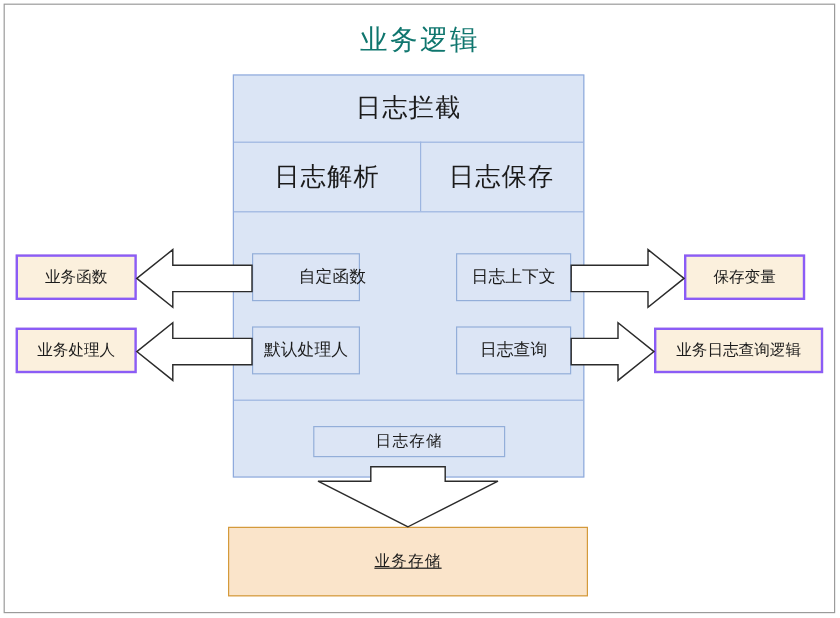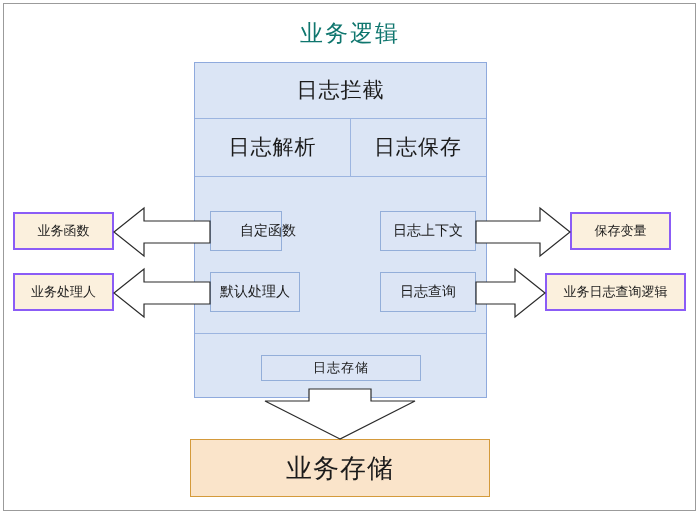--- a/index.html
+++ b/index.html
@@ -87,22 +87,23 @@
     background: #fbf0dd;
     border: 2px solid #8b5cf6;
     box-sizing: border-box;
     font-size: 13px;
     color: #1b1b1b;
     white-space: nowrap;
   }
   #business-storage-box {
     background: #fae4ca;
     border: 1px solid #d49a3b;
-    font-size: 26px;
+    font-size: 13px;
     letter-spacing: 1px;
+    text-decoration: underline;
   }
 
   #diagram-title {
     position: absolute;
     left: 0;
     top: 18px;
     width: 700px;
     text-align: center;
     font-size: 23px;
     letter-spacing: 2px;
@@ -135,21 +136,21 @@
     <div class="panel-divider" style="top:270px;"></div>
 
     <div id="vert-divider" style="left:155px; top:55px; height:58px;"></div>
   </div>
 
   <div class="row-title" style="left:194px; top:62px; width:293px; height:56px;">日志拦截</div>
 
   <div class="row-title" style="left:195px; top:118px; width:155px; height:57px;">日志解析</div>
   <div class="row-title" style="left:350px; top:118px; width:136px; height:57px;">日志保存</div>
 
-  <div class="inner-box" style="left:210px; top:211px; width:72px; height:40px;padding-left:44px;">自定函数</div>
+  <div class="inner-box" style="left:210px; top:211px; width:90px; height:40px;padding-left:44px;">自定函数</div>
   <div class="inner-box" style="left:380px; top:211px; width:96px; height:40px;">日志上下文</div>
   <div class="inner-box" style="left:210px; top:272px; width:90px; height:40px;">默认处理人</div>
   <div class="inner-box" style="left:380px; top:272px; width:96px; height:40px;">日志查询</div>
 
   <div class="inner-box" style="left:261px; top:355px; width:160px; height:26px; font-size:13px; letter-spacing:1px;">日志存储</div>
 
   <div class="orange-box" style="left:13px; top:212px; width:101px; height:38px;">业务函数</div>
   <div class="orange-box" style="left:13px; top:273px; width:101px; height:38px;">业务处理人</div>
 
   <div class="orange-box" style="left:570px; top:212px; width:101px; height:38px;">保存变量</div>

